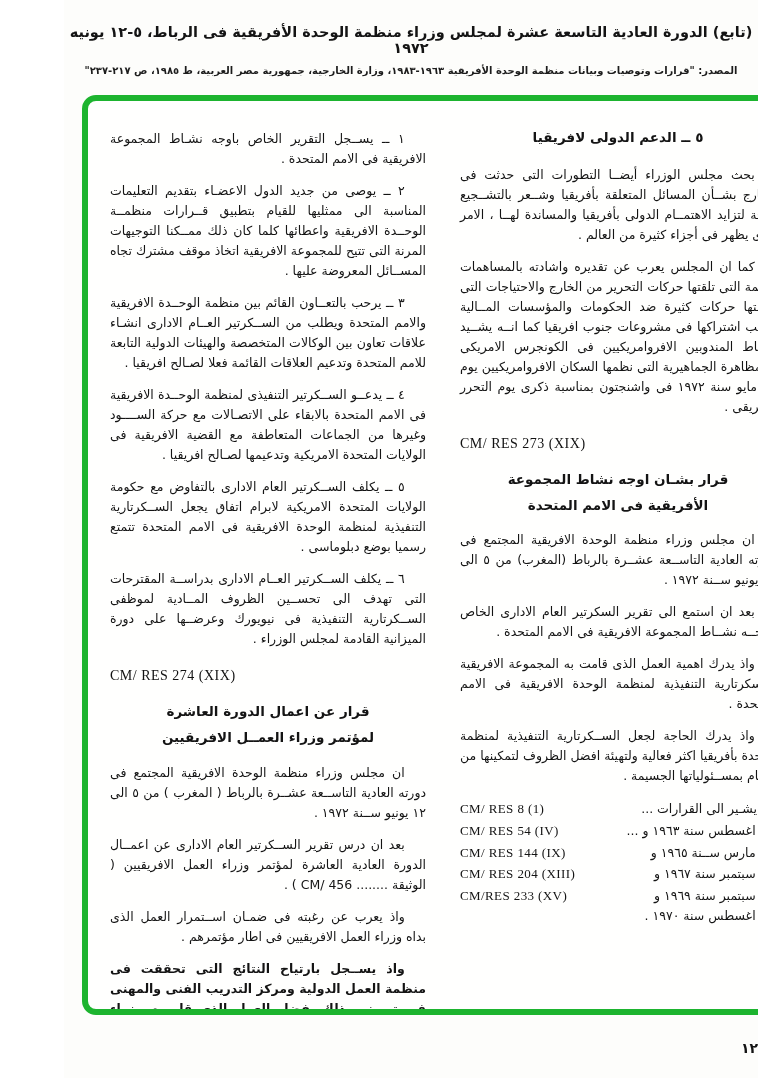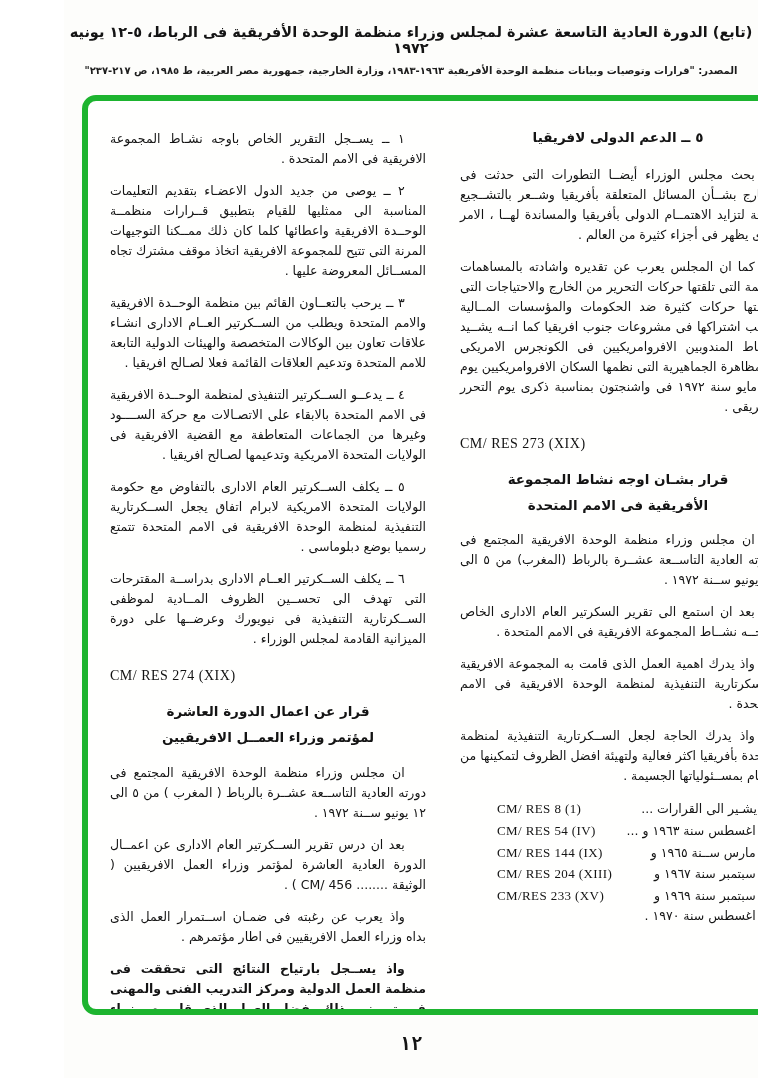--- a/index.html
+++ b/index.html
@@ -43,26 +43,26 @@
     text-align:center;font-weight:bold;font-size:13.5px;
     line-height:1.9;margin:0 0 12px 0;
   }
 
   .refs{margin:0 0 14px 0;}
   .ref-row{display:flex;justify-content:space-between;align-items:baseline;line-height:1.65;}
   .ref-text{text-align:left;}
   .ref-code{
     direction:ltr;text-align:center;
     font-family:"Liberation Serif", serif;
-    font-size:13px;letter-spacing:.4px;white-space:nowrap;margin-left:37px;
+    font-size:13px;letter-spacing:.4px;white-space:nowrap;
   }
 
   .page-number{
     position:absolute;bottom:22px;left:0;right:0;
-    text-align:center;font-size:19px;font-weight:bold;font-family:Liberation Mono, monospace;
+    font-size:14px;font-weight:bold;
   }
 </style>
 </head>
 <body>
 
 <div class="page">
 
   <header class="doc-header">
     <div class="doc-title">(تابع) الدورة العادية التاسعة عشرة لمجلس وزراء منظمة الوحدة الأفريقية فى الرباط، ٥-١٢ يونيه ١٩٧٢</div>
     <div class="doc-source">المصدر: "قرارات وتوصيات وبيانات منظمة الوحدة الأفريقية ١٩٦٣-١٩٨٣، وزارة الخارجية، جمهورية مصر العربية، ط ١٩٨٥، ص ٢١٧-٢٣٧"</div>

